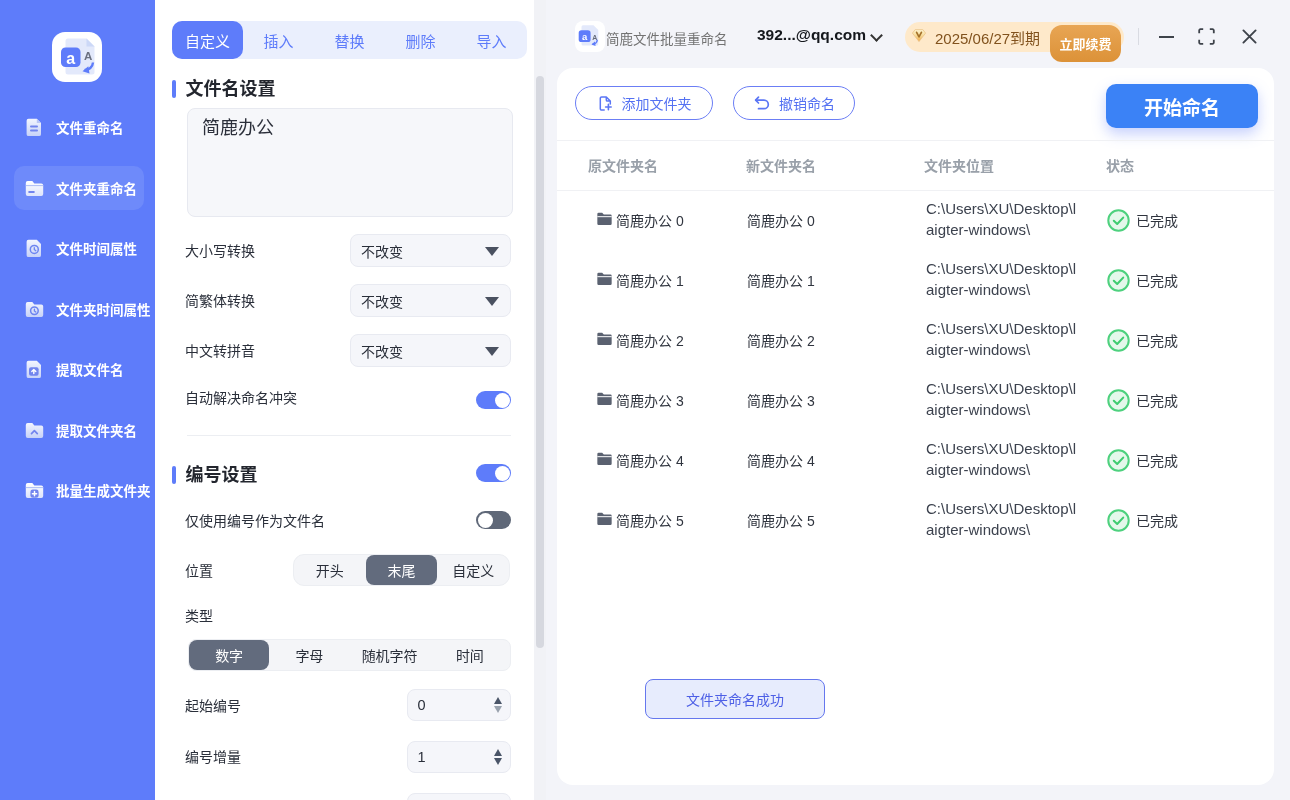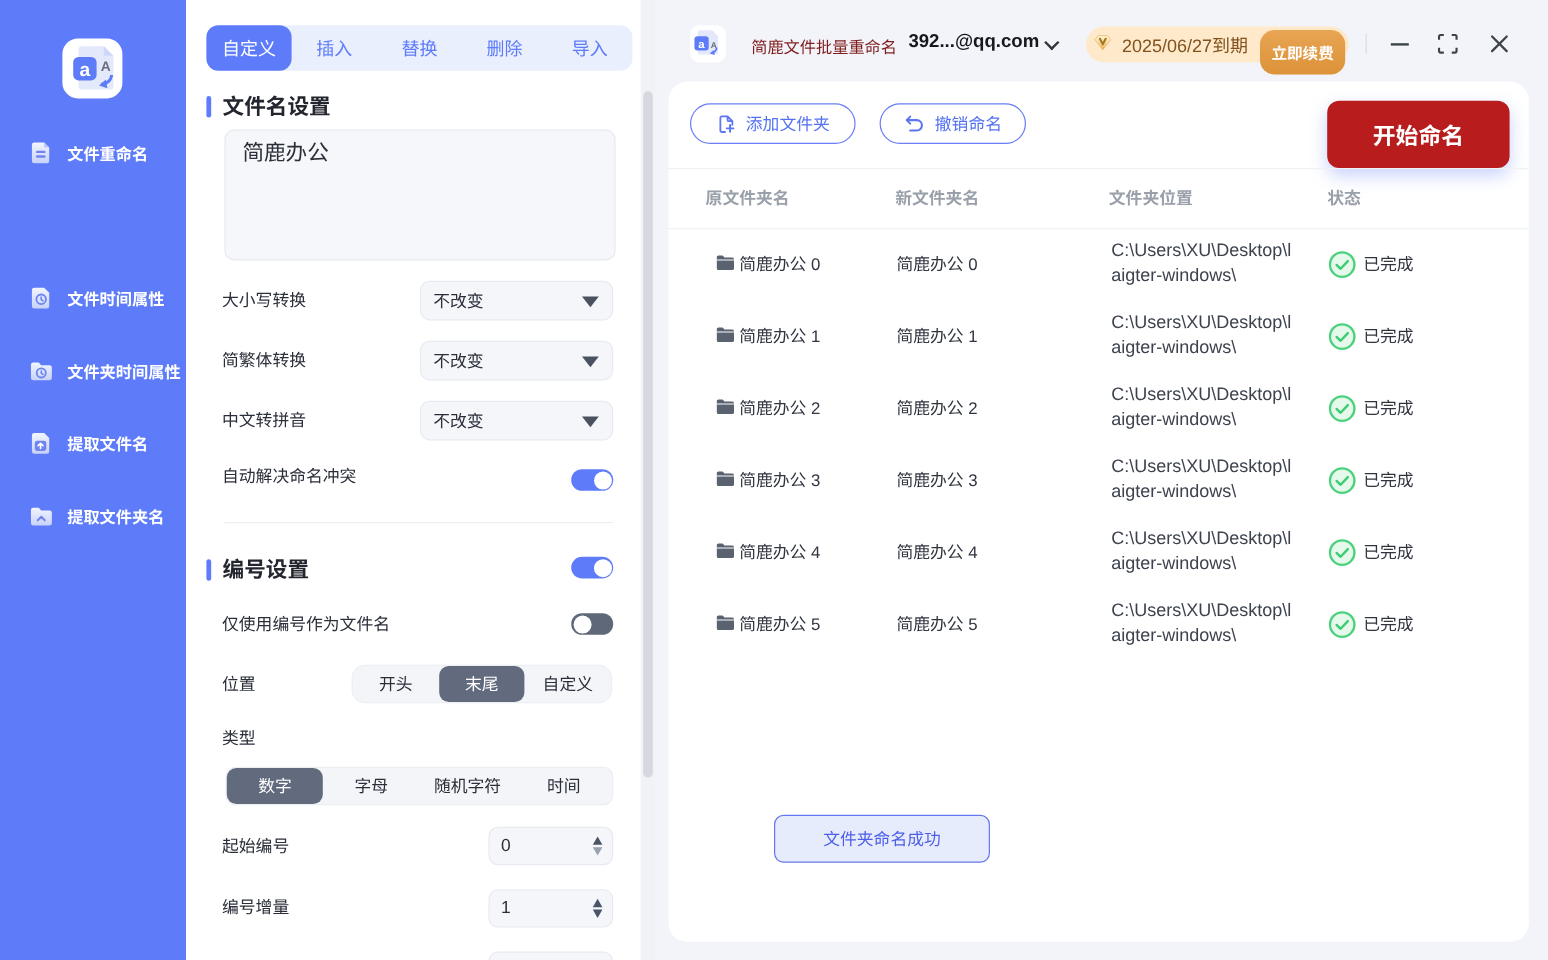--- a/index.html
+++ b/index.html
@@ -44,36 +44,36 @@
 .numin .spdn{position:absolute;right:8px;bottom:7px;width:0;height:0;border-left:4.2px solid transparent;border-right:4.2px solid transparent;border-top:7px solid #4a5568;}
 .numin .spdn.dis{border-top-color:#98a1ad;}
 
 
 #sbtrack{position:absolute;left:534px;top:0;width:12px;height:800px;background:#f1f2f6;}
 #sbthumb{position:absolute;left:536px;top:76px;width:8px;height:572px;background:#d6d8df;border-radius:4px;}
 
 
 #right{position:absolute;left:546px;top:0;width:744px;height:800px;background:#f3f4f9;}
 #minilogo{position:absolute;left:29px;top:21px;width:30px;height:31px;background:#fff;border-radius:8px;}
-#apptitle{position:absolute;left:80px;top:28px;font-size:13.5px;color:#7f1d1d;}
+#apptitle{position:absolute;left:60px;top:28px;font-size:13.5px;color:#737373;}
 #account{position:absolute;left:211px;top:26px;font-size:15.5px;font-weight:bold;color:#15181d;}
 #acctchev{position:absolute;left:326px;top:31px;width:9px;height:9px;border-right:2px solid #333;border-bottom:2px solid #333;transform:rotate(45deg);}
 #pill{position:absolute;left:359px;top:22px;width:219px;height:30px;border-radius:15px;background:#fee9ca;display:flex;align-items:center;}
 #pilldate{font-size:15px;color:#81521d;margin-left:30px;}
 #renewbtn{position:absolute;right:3px;top:3px;width:71px;height:37px;background:linear-gradient(180deg,#e8a554,#dc9238);border-radius:12px;color:#fff;font-size:13px;font-weight:bold;display:flex;align-items:center;justify-content:center;}
 #tbdiv{position:absolute;left:592px;top:28px;width:1px;height:17px;background:#d9dbe2;}
 #icmin{position:absolute;left:613px;top:35.5px;width:15px;height:2px;background:#3e434b;}
 #icmax{position:absolute;left:652px;top:28px;width:17px;height:17px;}
 #icclose{position:absolute;left:695px;top:28px;width:17px;height:17px;}
 
 
 #card{position:absolute;left:11px;top:68px;width:717px;height:717px;background:#fff;border-radius:16px;}
 .obtn{position:absolute;top:18px;height:34px;border:1.3px solid #6b7ef5;border-radius:17px;display:flex;align-items:center;justify-content:center;color:#5471f2;font-size:14px;}
 .obtn svg{margin-right:8px;}
-#startbtn{position:absolute;left:549px;top:16px;width:152px;height:56px;background:#b91c1c;border-radius:10px;color:#fff;font-size:19px;font-weight:bold;display:flex;align-items:center;justify-content:center;box-shadow:0 6px 14px rgba(94,124,250,0.35);}
+#startbtn{position:absolute;left:549px;top:16px;width:152px;height:44px;background:#3b82f6;border-radius:10px;color:#fff;font-size:19px;font-weight:bold;display:flex;align-items:center;justify-content:center;box-shadow:0 6px 14px rgba(94,124,250,0.35);}
 #tbline{position:absolute;left:0px;top:72px;width:717px;height:1px;background:#f0f1f4;}
 .th{position:absolute;top:87px;font-size:14px;font-weight:bold;color:#99a0a9;}
 #thline{position:absolute;left:0px;top:122px;width:717px;height:1px;background:#f0f1f4;}
 .row{position:absolute;left:0;width:717px;height:60px;}
 .fname{position:absolute;left:59px;top:20px;font-size:14px;color:#30353f;}
 .nname{position:absolute;left:190px;top:20px;font-size:14px;color:#30353f;}
 .fpath{position:absolute;left:369px;top:8px;font-size:15px;color:#3c424e;line-height:21px;}
 .ficon{position:absolute;left:39px;top:21px;}
 .stat{position:absolute;left:550px;top:19px;}
 .stxt{position:absolute;left:579px;top:20px;font-size:14px;color:#2f343e;}
@@ -256,20 +256,28 @@
     </div>
     <div class="mitem" style="top:105px;">
       <svg class="mi" viewBox="0 0 21 21">
           <path d="M4.5 1.8 H12.8 L17 6 V17.2 A1.9 1.9 0 0 1 15.1 19.1 H4.5 A1.9 1.9 0 0 1 2.6 17.2 V3.7 A1.9 1.9 0 0 1 4.5 1.8 Z" fill="url(#ig)"></path>
           <path d="M12.8 1.8 L17 6 H12.8 Z" fill="#b9c6f6"></path>
           <rect x="6" y="8.6" width="8" height="2" rx="1" fill="#7285ee"></rect>
           <rect x="6" y="12.4" width="8" height="2" rx="1" fill="#7285ee"></rect>
         </svg>
       <div class="mt">文件重命名</div>
     </div>
+    <div class="mitem active" style="top:166px;">
+      <svg class="mi" viewBox="0 0 21 21">
+          <path d="M1.8 5 A1.9 1.9 0 0 1 3.7 3.1 H8.3 L10.3 5.4 H17.3 A1.9 1.9 0 0 1 19.2 7.3 V16 A1.9 1.9 0 0 1 17.3 17.9 H3.7 A1.9 1.9 0 0 1 1.8 16 Z" fill="url(#ig2)"></path>
+          <path d="M1.8 7.6 H19.2" stroke="#aebdf5" stroke-width="1"></path>
+          <rect x="4.2" y="13" width="6.6" height="1.9" rx="0.95" fill="#7285ee"></rect>
+        </svg>
+      <div class="mt">文件夹重命名</div>
+    </div>
     <div class="mitem" style="top:226px;">
       <svg class="mi" viewBox="0 0 21 21">
           <path d="M4.5 1.8 H12.8 L17 6 V17.2 A1.9 1.9 0 0 1 15.1 19.1 H4.5 A1.9 1.9 0 0 1 2.6 17.2 V3.7 A1.9 1.9 0 0 1 4.5 1.8 Z" fill="url(#ig)"></path>
           <circle cx="10.3" cy="11.4" r="4" fill="none" stroke="#6c84f0" stroke-width="1.5"></circle>
           <path d="M10.3 9.6 V11.5 L11.8 12.7" stroke="#6c84f0" stroke-width="1.3" fill="none" stroke-linecap="round"></path>
         </svg>
       <div class="mt">文件时间属性</div>
     </div>
     <div class="mitem" style="top:287px;">
       <svg class="mi" viewBox="0 0 21 21">
@@ -286,20 +294,29 @@
           <path d="M9.8 14.6 V10.8 M7.8 12.4 L9.8 10.4 L11.8 12.4" stroke="#fff" stroke-width="1.4" fill="none" stroke-linecap="round" stroke-linejoin="round"></path>
         </svg>
       <div class="mt">提取文件名</div>
     </div>
     <div class="mitem" style="top:408px;">
       <svg class="mi" viewBox="0 0 21 21">
           <path d="M1.8 5 A1.9 1.9 0 0 1 3.7 3.1 H8.3 L10.3 5.4 H17.3 A1.9 1.9 0 0 1 19.2 7.3 V16 A1.9 1.9 0 0 1 17.3 17.9 H3.7 A1.9 1.9 0 0 1 1.8 16 Z" fill="url(#ig)"></path>
           <path d="M7.5 13.6 L10.4 10.7 L13.3 13.6" stroke="#7285ee" stroke-width="1.7" fill="none" stroke-linecap="round" stroke-linejoin="round"></path>
         </svg>
       <div class="mt">提取文件夹名</div>
+    </div>
+    <div class="mitem" style="top:468px;">
+      <svg class="mi" viewBox="0 0 21 21">
+          <path d="M1.8 5 A1.9 1.9 0 0 1 3.7 3.1 H8.3 L10.3 5.4 H17.3 A1.9 1.9 0 0 1 19.2 7.3 V16 A1.9 1.9 0 0 1 17.3 17.9 H3.7 A1.9 1.9 0 0 1 1.8 16 Z" fill="url(#ig2)"></path>
+          <path d="M1.8 7.6 H19.2" stroke="#aebdf5" stroke-width="1"></path>
+          <rect x="6.4" y="9.6" width="8.2" height="8.2" rx="2.4" fill="#7285ee"></rect>
+          <path d="M10.5 11.6 V15.8 M8.4 13.7 H12.6" stroke="#fff" stroke-width="1.5" stroke-linecap="round"></path>
+        </svg>
+      <div class="mt">批量生成文件夹</div>
     </div>
   </div>
 
   <div id="mid">
     <div id="tabs">
       <div class="tab active">自定义</div>
       <div class="tab">插入</div>
       <div class="tab">替换</div>
       <div class="tab">删除</div>
       <div class="tab">导入</div>

